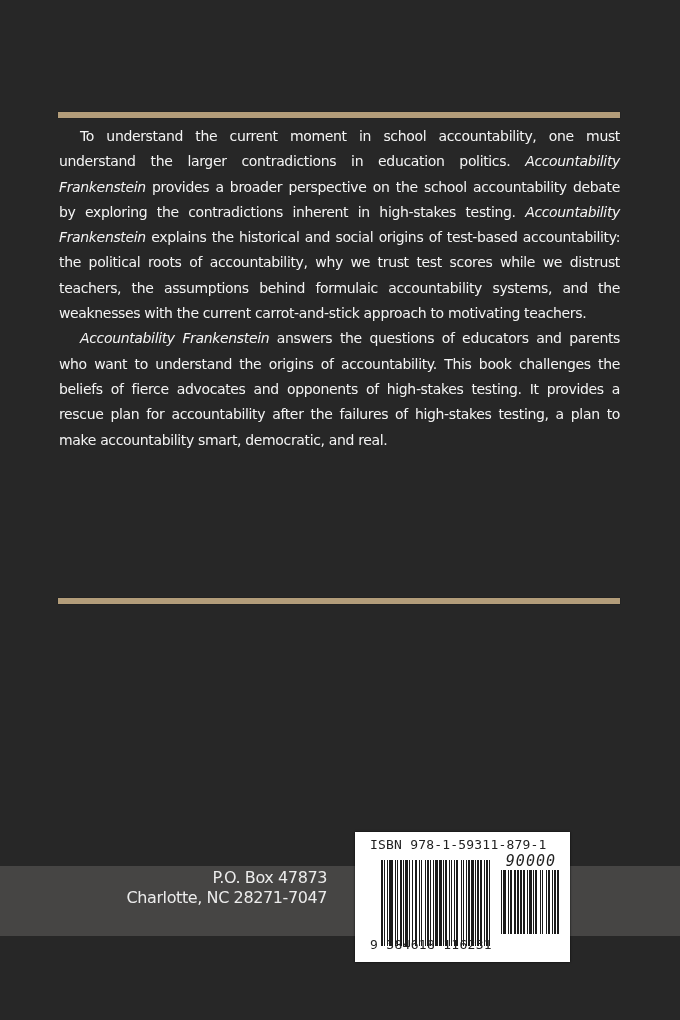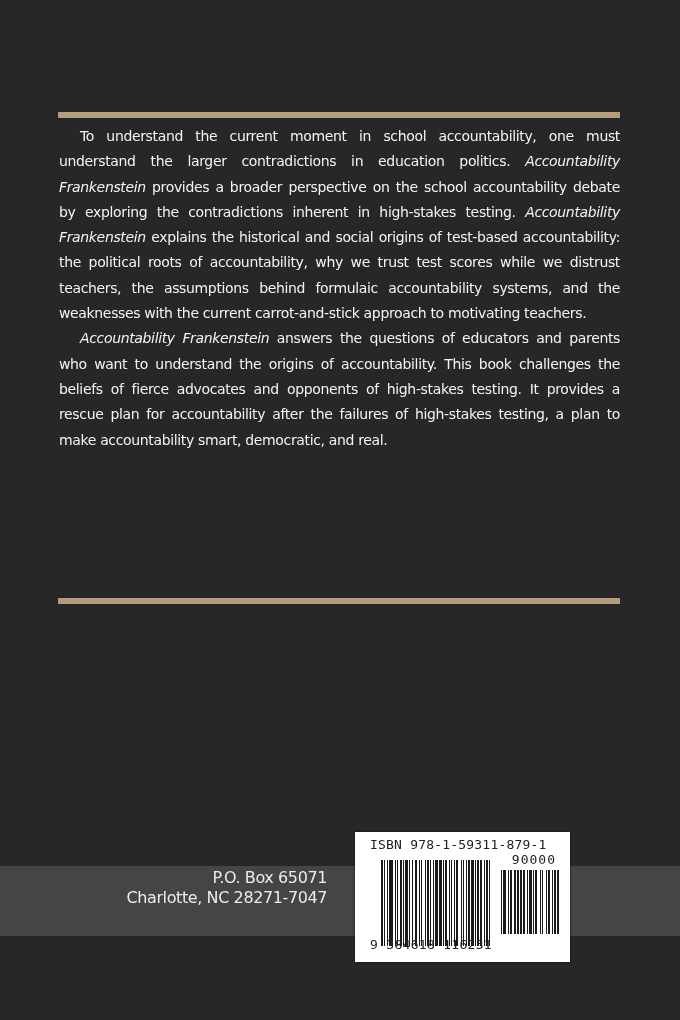--- a/index.html
+++ b/index.html
@@ -82,23 +82,24 @@
       font-size: 13px;
       letter-spacing: 0.2px;
       color: #222;
       white-space: nowrap;
     }
     .addon-label {
       position: absolute;
       right: 14px;
       top: 20px;
       font-family: "DejaVu Sans Mono", monospace;
-      font-size: 13px;
+      font-size: 15px;
       letter-spacing: 1px;
       color: #222;
+      font-style: italic;
     }
     .bars-main {
       position: absolute;
       left: 26px;
       top: 28px;
       width: 110px;
       height: 86px;
       display: flex;
       align-items: flex-start;
     }
@@ -137,21 +138,21 @@
 <div class="blurb">
   <p><span>To understand the current moment in school accountability, one must understand the larger contradictions in education politics. </span><em>Accountability Frankenstein</em><span> provides a broader perspective on the school accountability debate by exploring the contradictions inherent in high-stakes testing. </span><em>Accountability Frankenstein</em><span> explains the historical and social origins of test-based accountability: the political roots of accountability, why we trust test scores while we distrust teachers, the assumptions behind formulaic accountability systems, and the weaknesses with the current carrot-and-stick approach to motivating teachers.</span></p>
   <p><em>Accountability Frankenstein</em><span> answers the questions of educators and parents who want to understand the origins of accountability. This book challenges the beliefs of fierce advocates and opponents of high-stakes testing. It provides a rescue plan for accountability after the failures of high-stakes testing, a plan to make accountability smart, democratic, and real.</span></p>
 </div>
 
 <div class="rule bottom"></div>
 
 <div class="band"></div>
 
 <div class="publisher">
-  <div>P.O. Box 65071</div>
+  <div>P.O. Box 47873</div>
   <div>Charlotte, NC 28271-7047</div>
 </div>
 
 <div class="barcode-box">
   <div class="isbn-label">ISBN 978-1-59311-879-1</div>
   <div class="addon-label">90000</div>
   <div class="bars-main">
       <div class="bar" style="width: 2.09524px;"></div>
       <div class="gap" style="width: 1.04762px;"></div>
       <div class="bar" style="width: 1.04762px;"></div>

